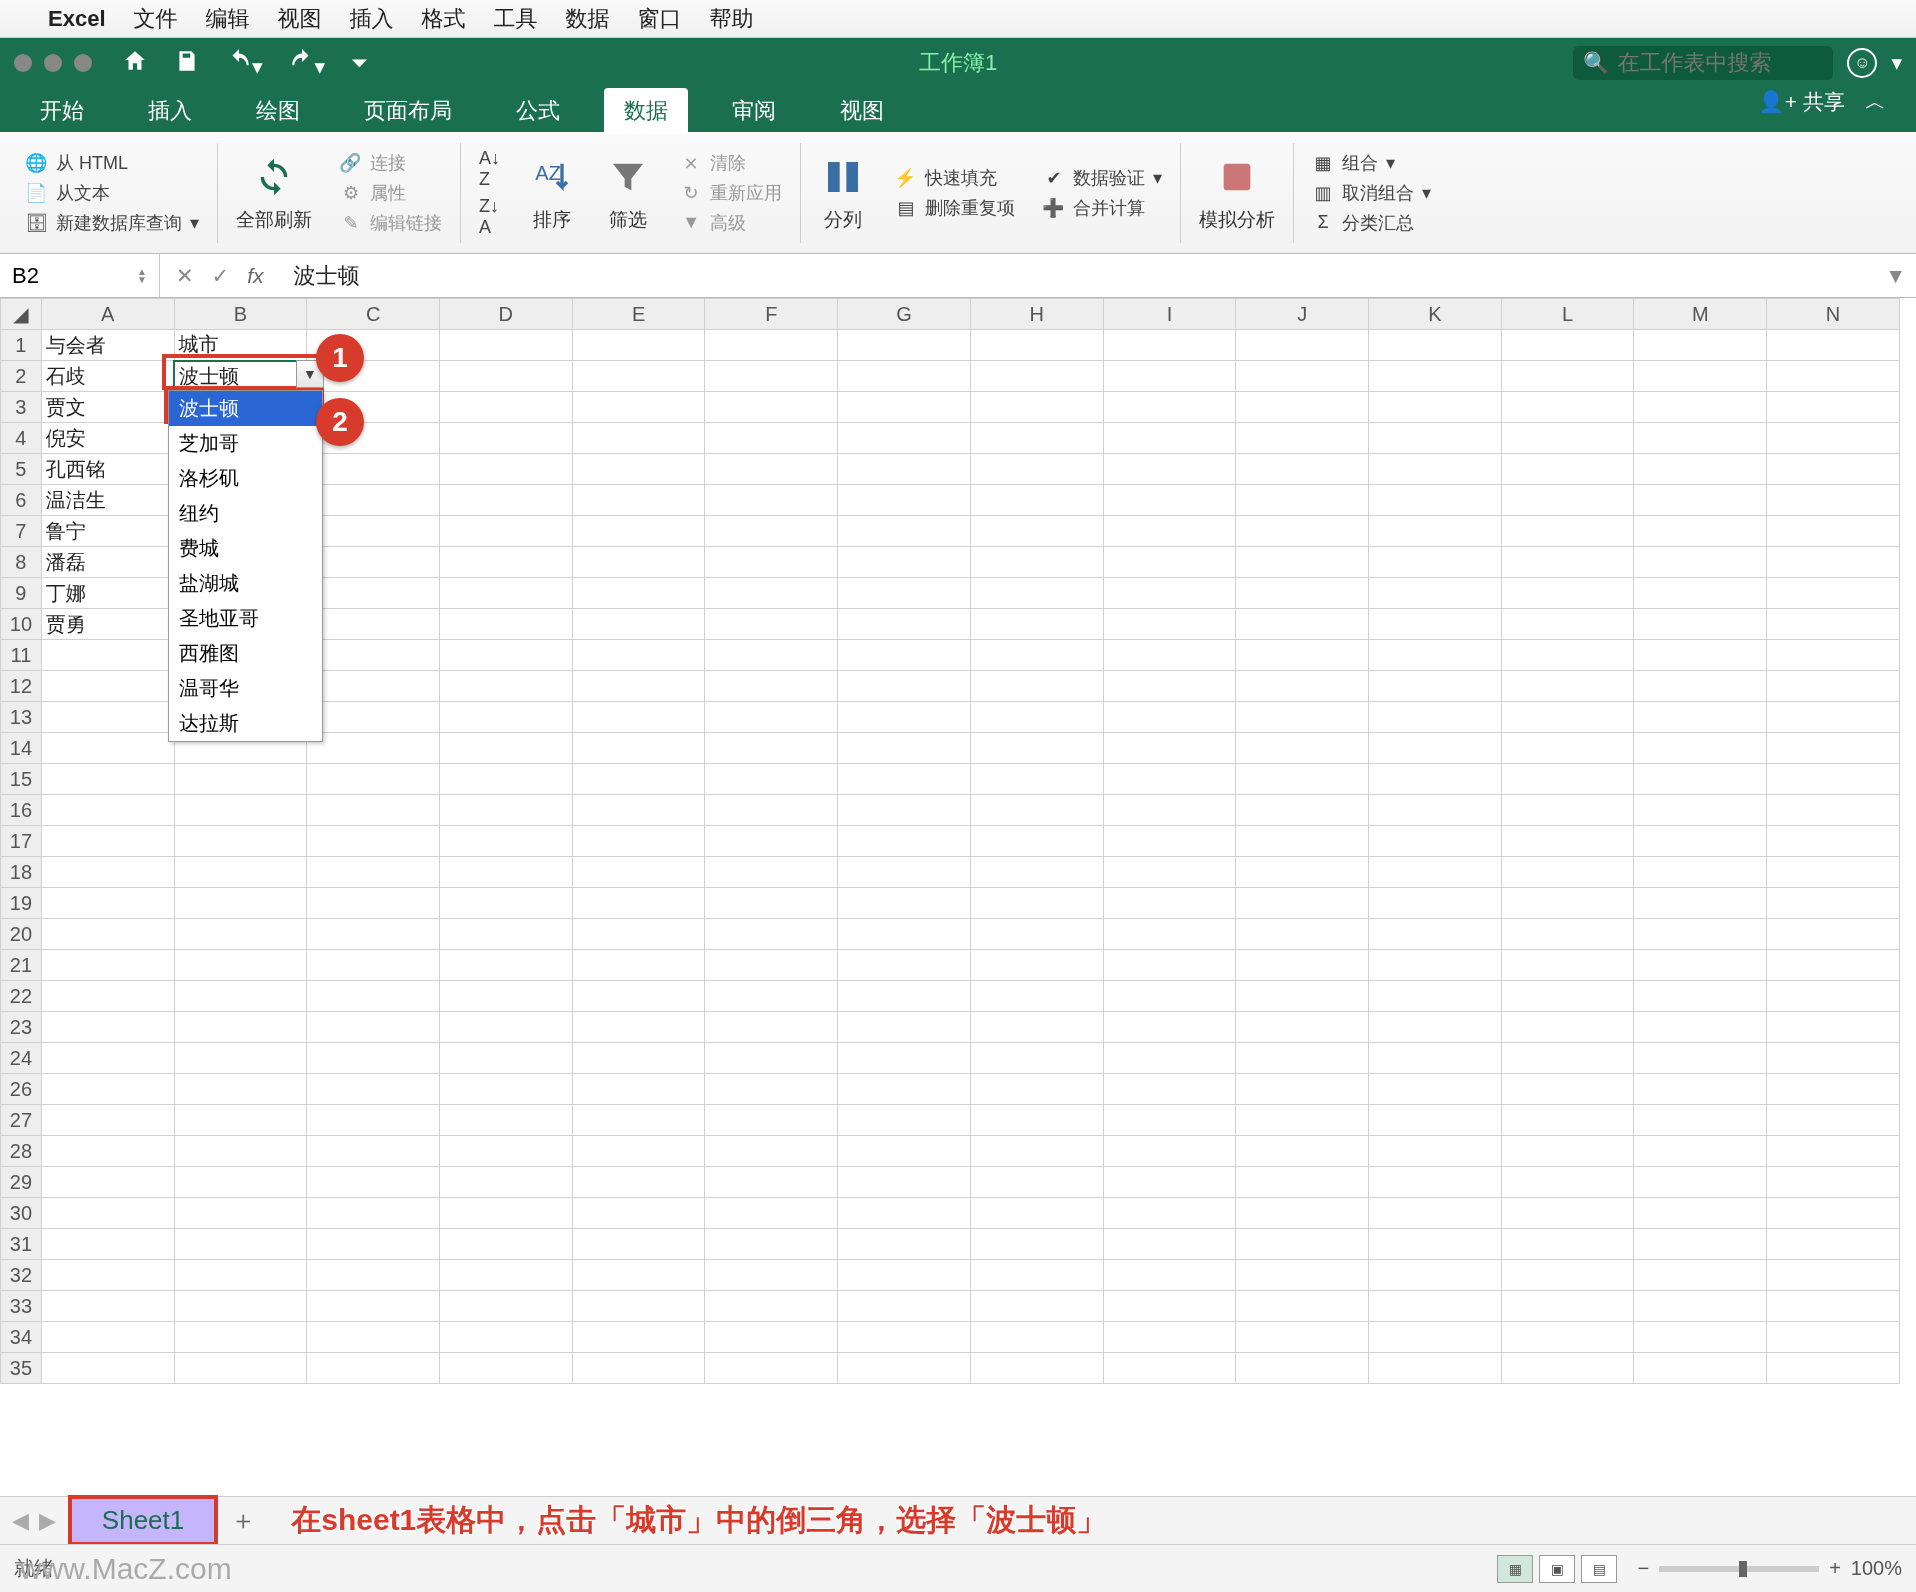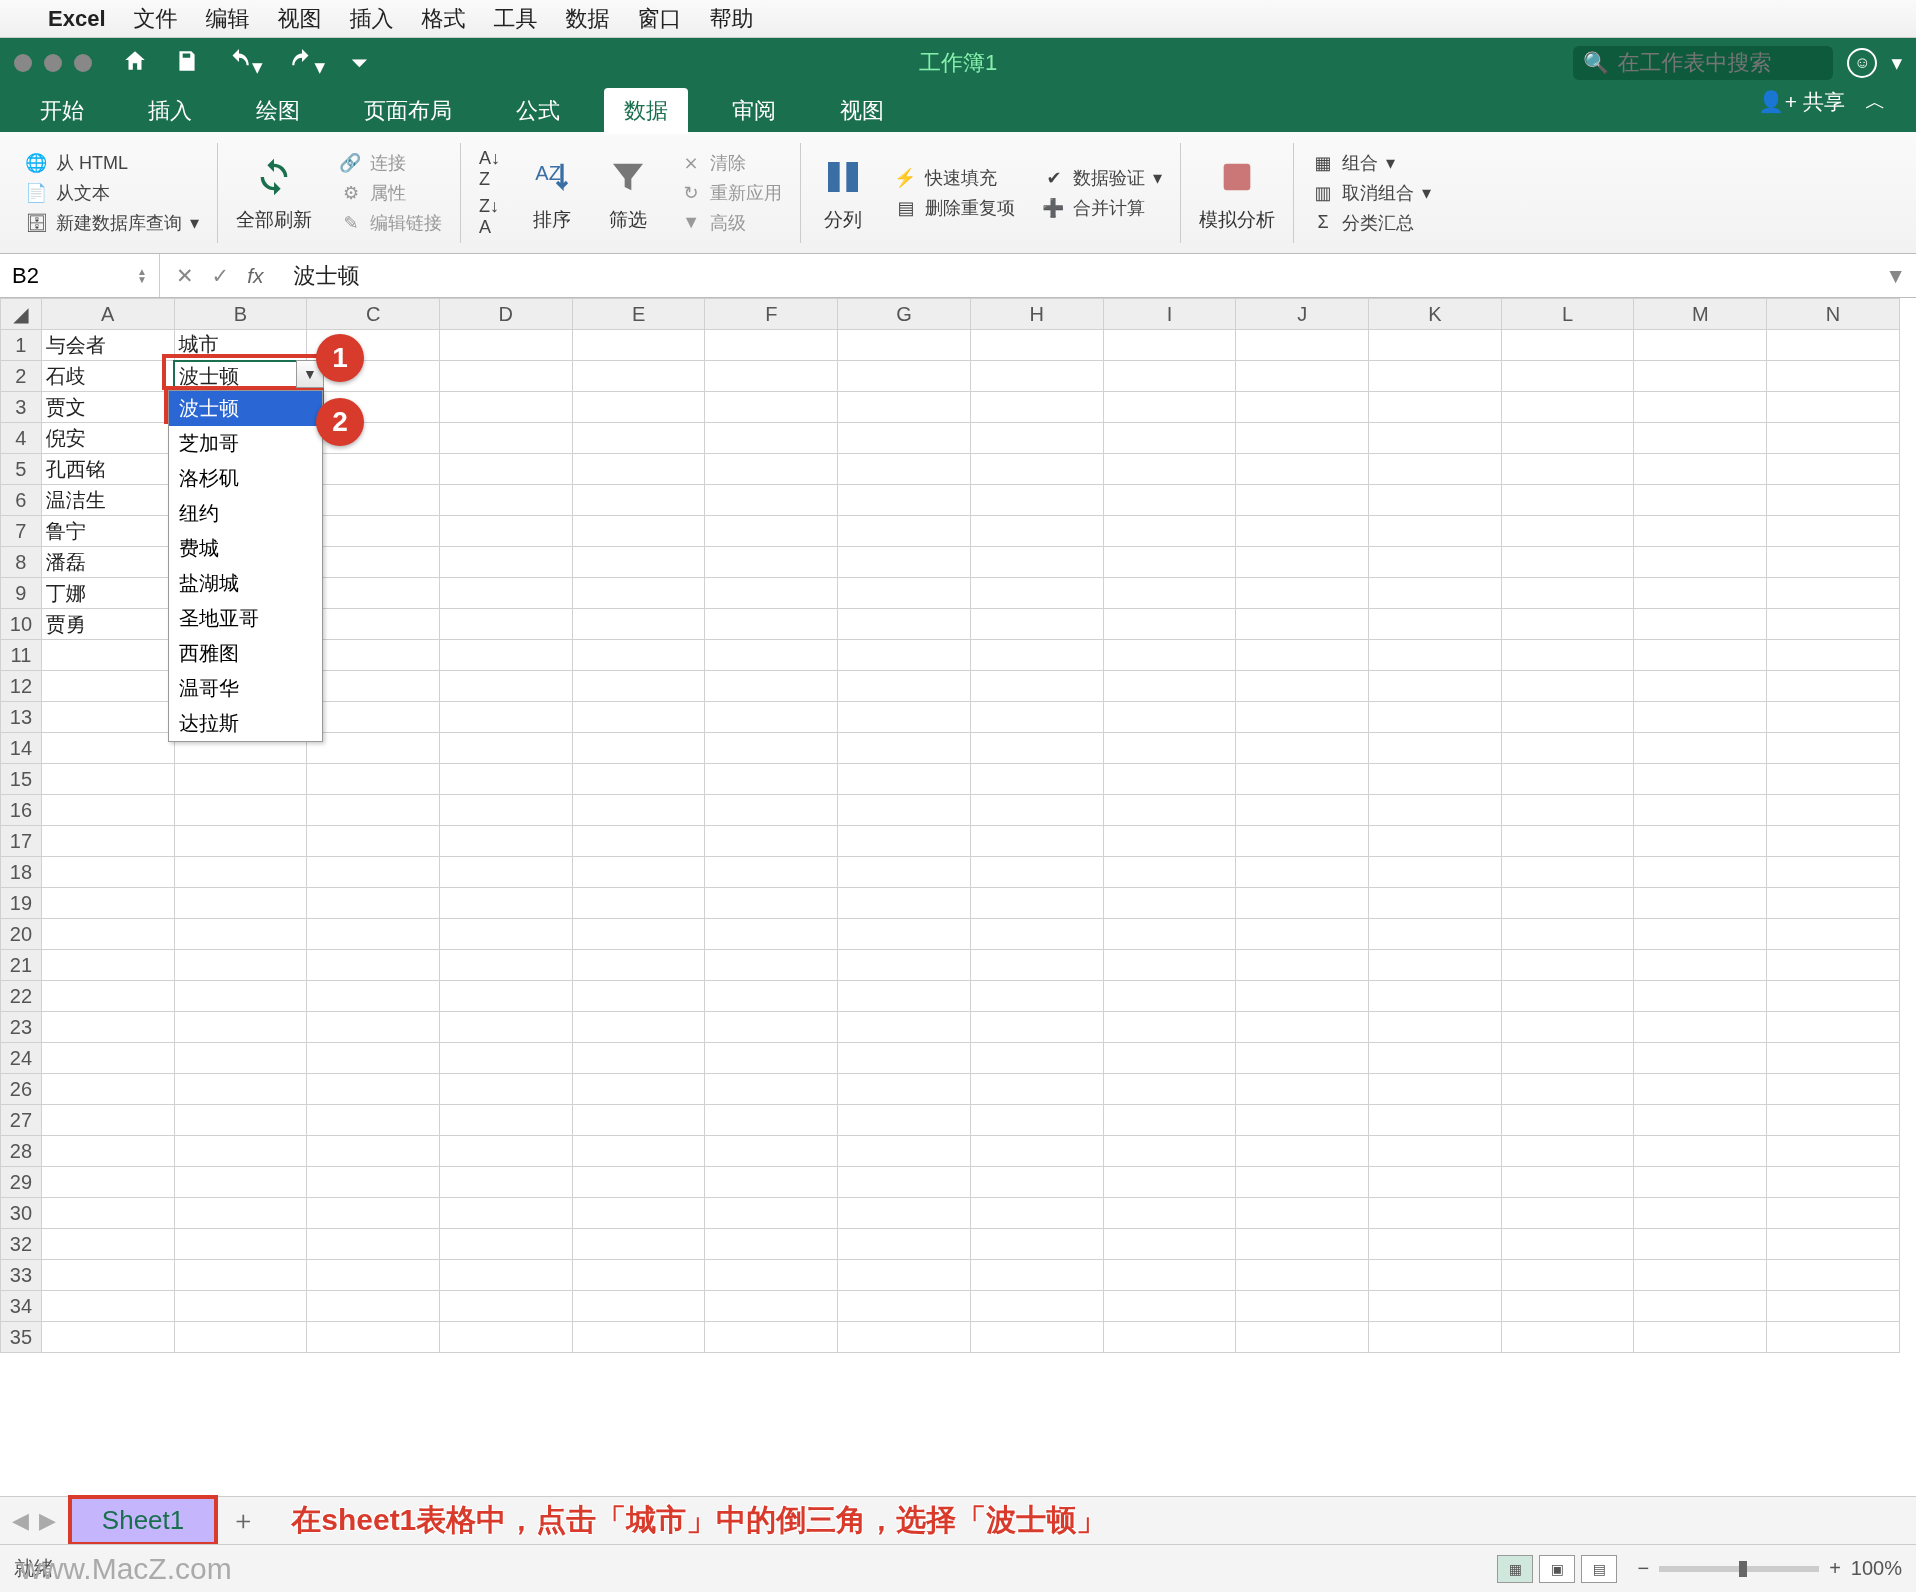--- a/index.html
+++ b/index.html
@@ -790,20 +790,37 @@
           <td class=""></td>
           <td class=""></td>
           <td class=""></td>
           <td class=""></td>
           <td class=""></td>
           <td class=""></td>
           <td class=""></td>
           <td class=""></td>
         </tr>
         <tr>
+          <th class="rowh ">31</th>
+          <td class=""></td>
+          <td class=""></td>
+          <td class=""></td>
+          <td class=""></td>
+          <td class=""></td>
+          <td class=""></td>
+          <td class=""></td>
+          <td class=""></td>
+          <td class=""></td>
+          <td class=""></td>
+          <td class=""></td>
+          <td class=""></td>
+          <td class=""></td>
+          <td class=""></td>
+        </tr>
+        <tr>
           <th class="rowh ">32</th>
           <td class=""></td>
           <td class=""></td>
           <td class=""></td>
           <td class=""></td>
           <td class=""></td>
           <td class=""></td>
           <td class=""></td>
           <td class=""></td>
           <td class=""></td>

